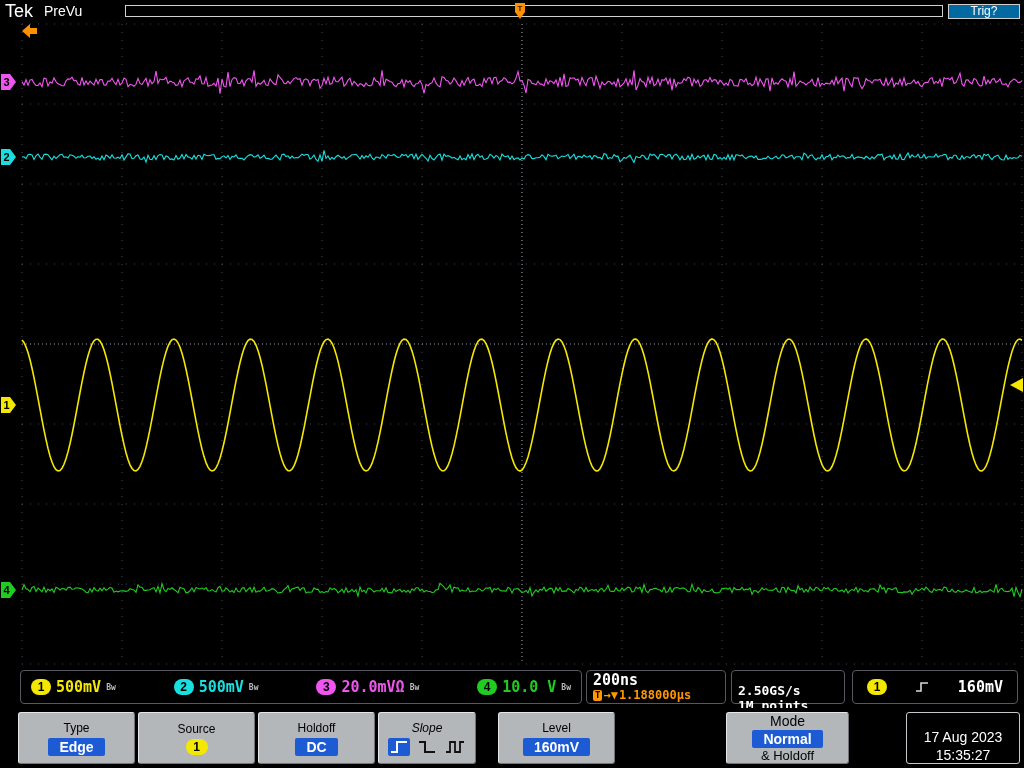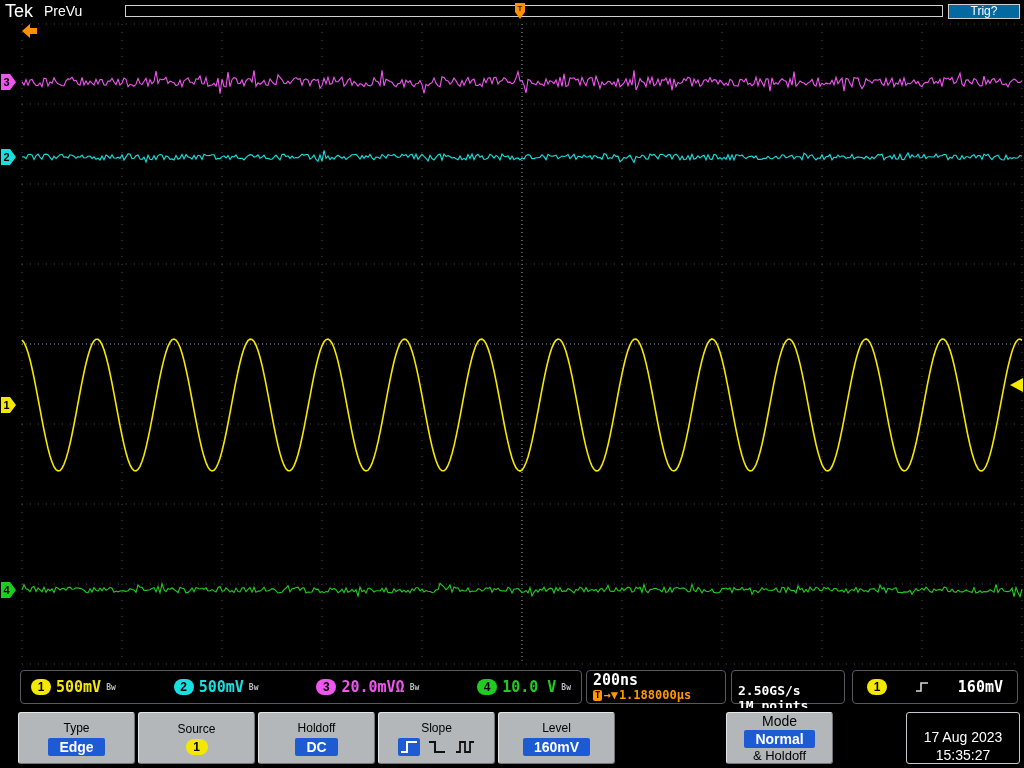--- a/index.html
+++ b/index.html
@@ -42,23 +42,23 @@
   
   .menubar{position:absolute;left:0;top:708px;width:1024px;height:60px;background:#000;z-index:3;}
   .btn{position:absolute;top:4px;height:52px;background:#b3b7ba;border:1px solid #707478;
        border-top-color:#e4e6e8;border-left-color:#e4e6e8;border-radius:3px;
        display:flex;flex-direction:column;align-items:center;justify-content:center;gap:3px;cursor:pointer;}
   .btn .lbl{font-size:12px;color:#000;}
   .val-blue{background:#1d5bd4;color:#fff;font-size:14px;font-weight:bold;padding:0 11px;border-radius:2px;line-height:18px;}
   .b-type{left:18px;width:117px;}
   .b-source{left:138px;width:117px;}
   .b-coupling{left:258px;width:117px;}
-  .b-slope{left:378px;width:117px;}
+  .b-slope{left:378px;width:98px;font-style:italic;}
   .b-level{left:498px;width:117px;}
-  .b-mode{left:726px;width:107px;gap:1px;}
+  .b-mode{left:726px;width:123px;gap:1px;}
   .b-mode .lbl{font-size:14px;}
   .holdoff{font-size:13px;color:#000;line-height:14px;}
   .slope-icons{display:flex;align-items:center;gap:6px;}
   .si{width:22px;height:18px;}
   .si-active{background:#1d5bd4;border-radius:2px;}
   .srcbadge{display:inline-block;min-width:22px;padding:0 6px;height:16px;border-radius:8px;color:#000;
             font-size:12px;font-weight:bold;text-align:center;line-height:16px;}
   .datebox{position:absolute;left:906px;top:4px;width:114px;height:52px;background:#000;
            border:1px solid #c4c8cc;border-radius:3px;color:#fff;display:flex;flex-direction:column;
            align-items:center;justify-content:flex-end;gap:2px;font-size:14px;}

